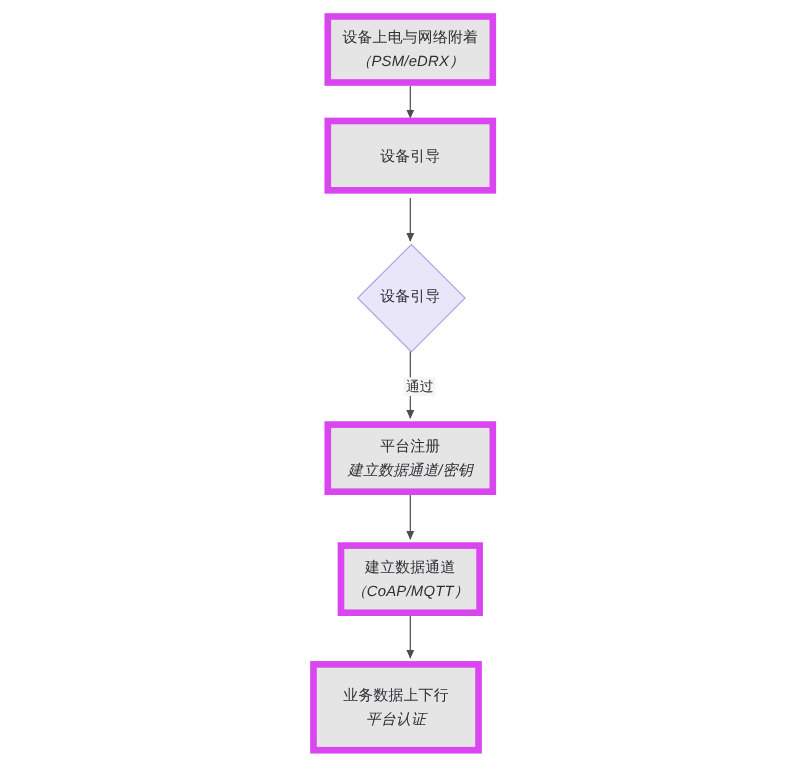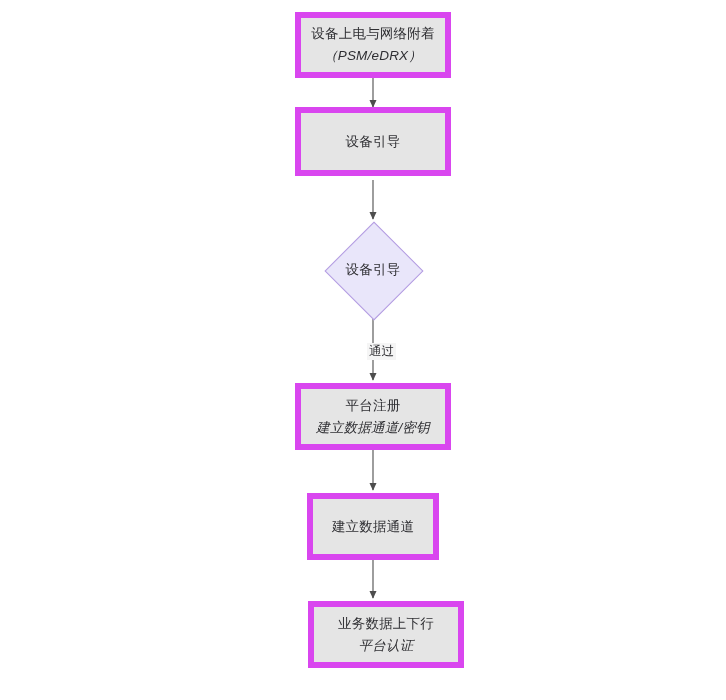--- a/index.html
+++ b/index.html
@@ -126,20 +126,21 @@
     <span>通过</span>
   </div>
 
   <div class="node" style="left:295px; top:383px; width:156px; height:67px;">
     <span class="line1">平台注册</span>
     <span class="line2">建立数据通道/密钥</span>
   </div>
 
   <div class="node" style="left:307px; top:493px; width:132px; height:67px;">
     <span class="line1">建立数据通道</span>
+    <span class="line2">（CoAP/MQTT）</span>
   </div>
 
-  <div class="node" style="left:308px; top:601px; width:156px; height:67px;">
+  <div class="node" style="left:282px; top:601px; width:156px; height:84px;">
     <span class="line1">业务数据上下行</span>
     <span class="line2">平台认证</span>
   </div>
 
 </div>
 
 </body></html>

